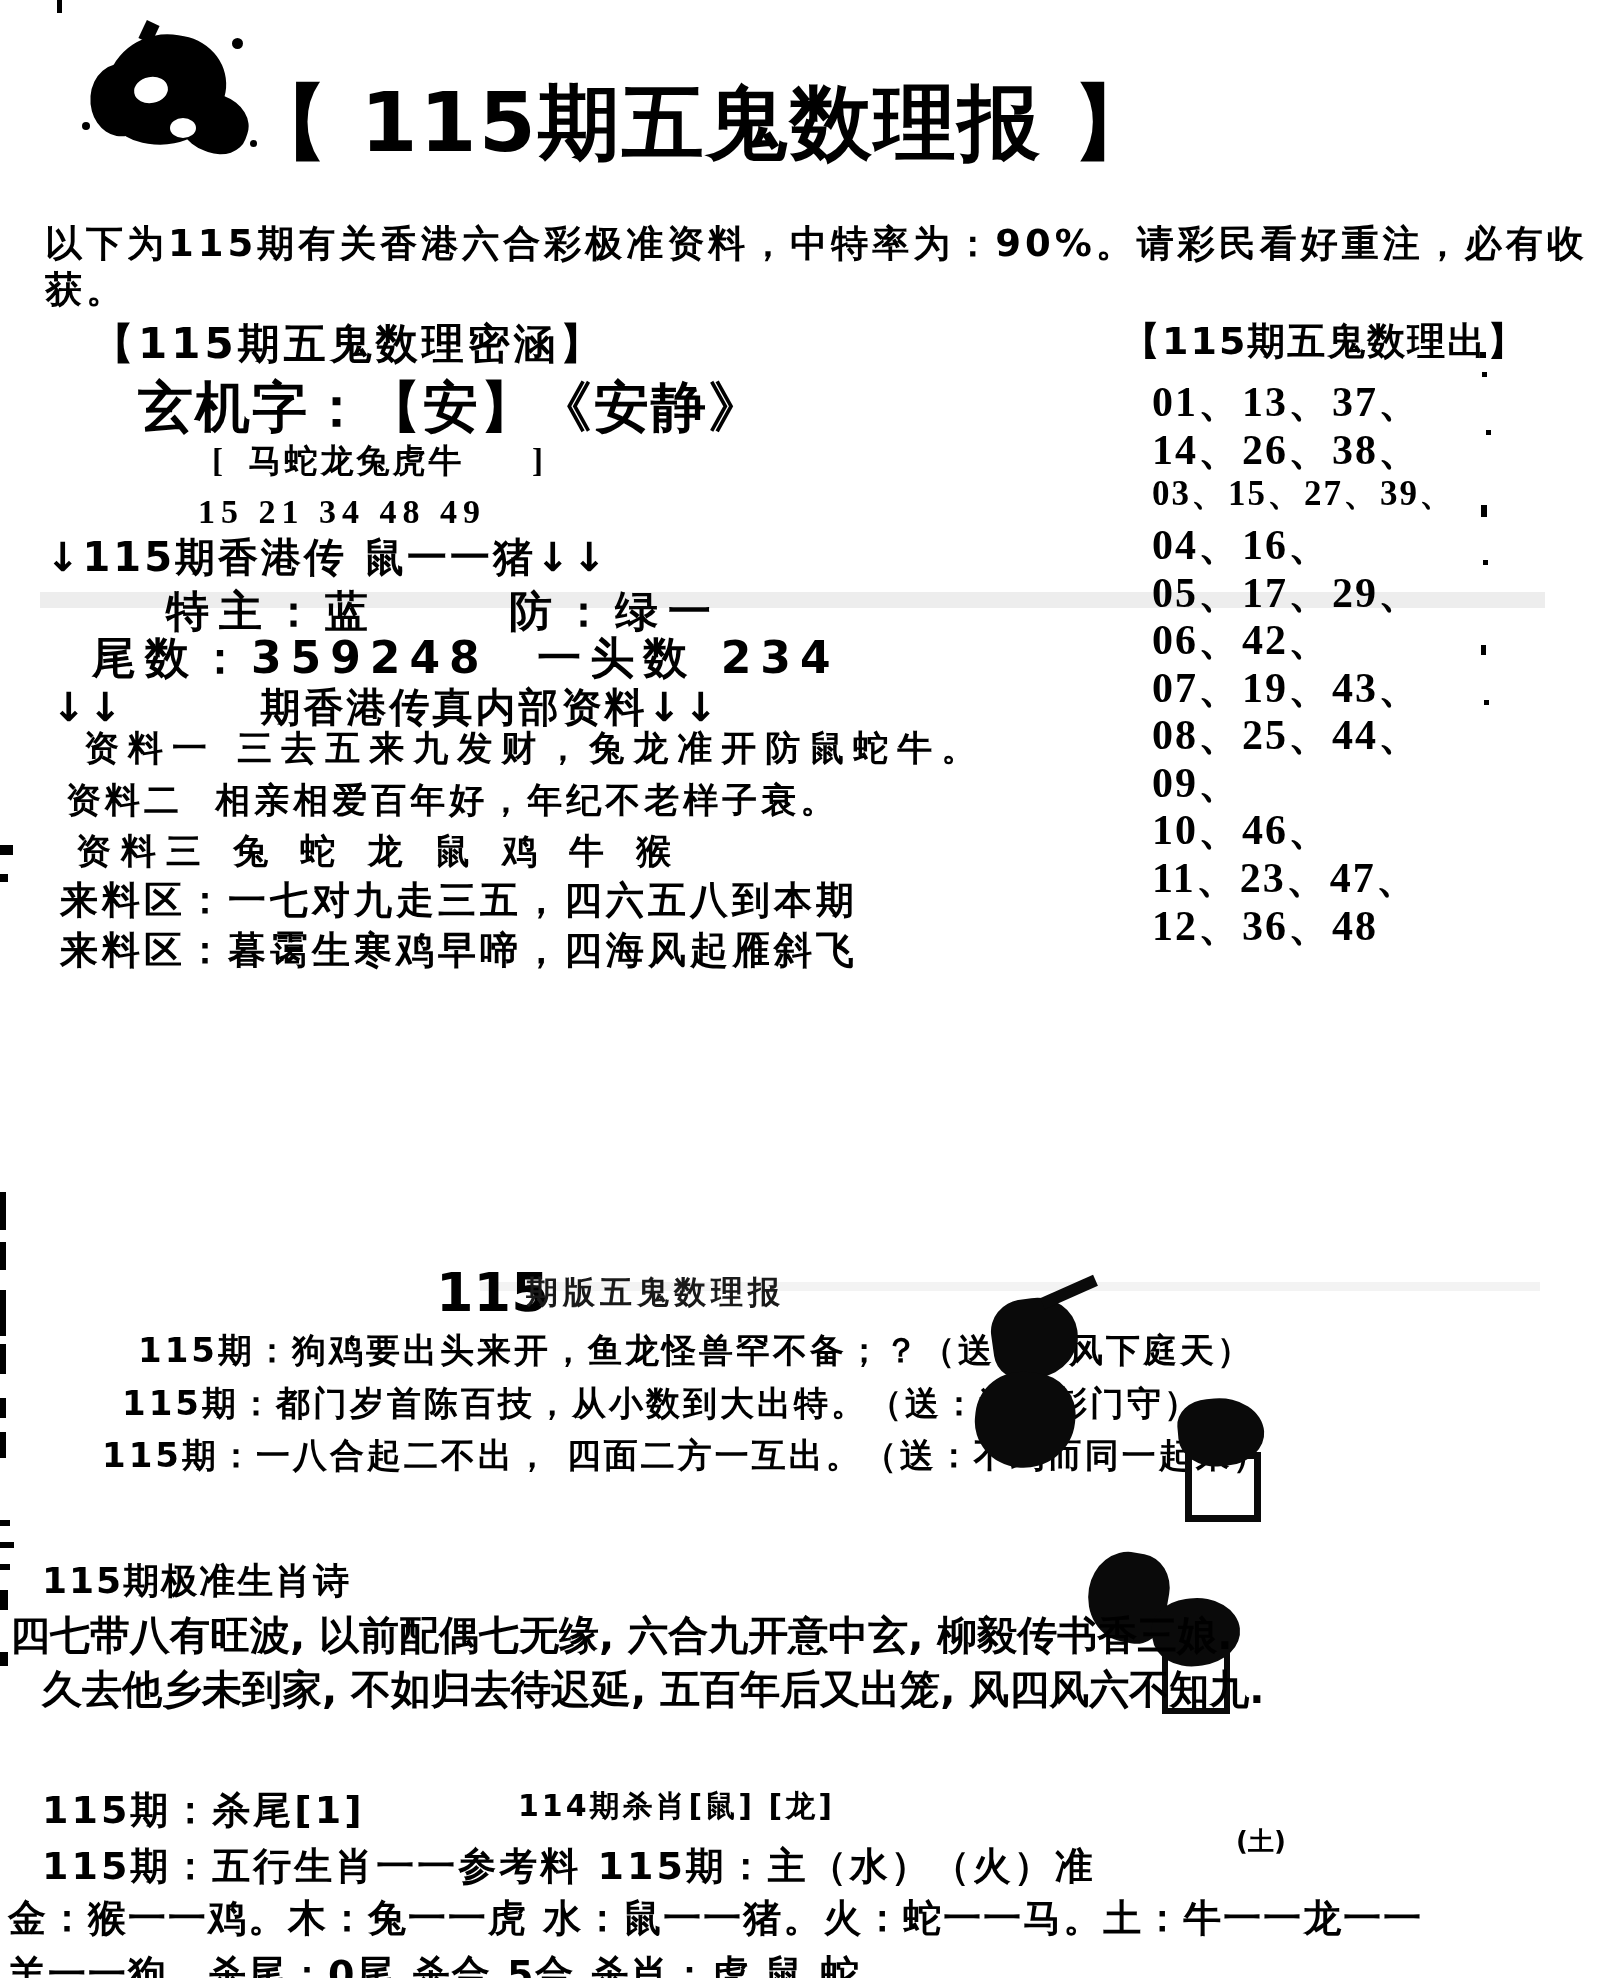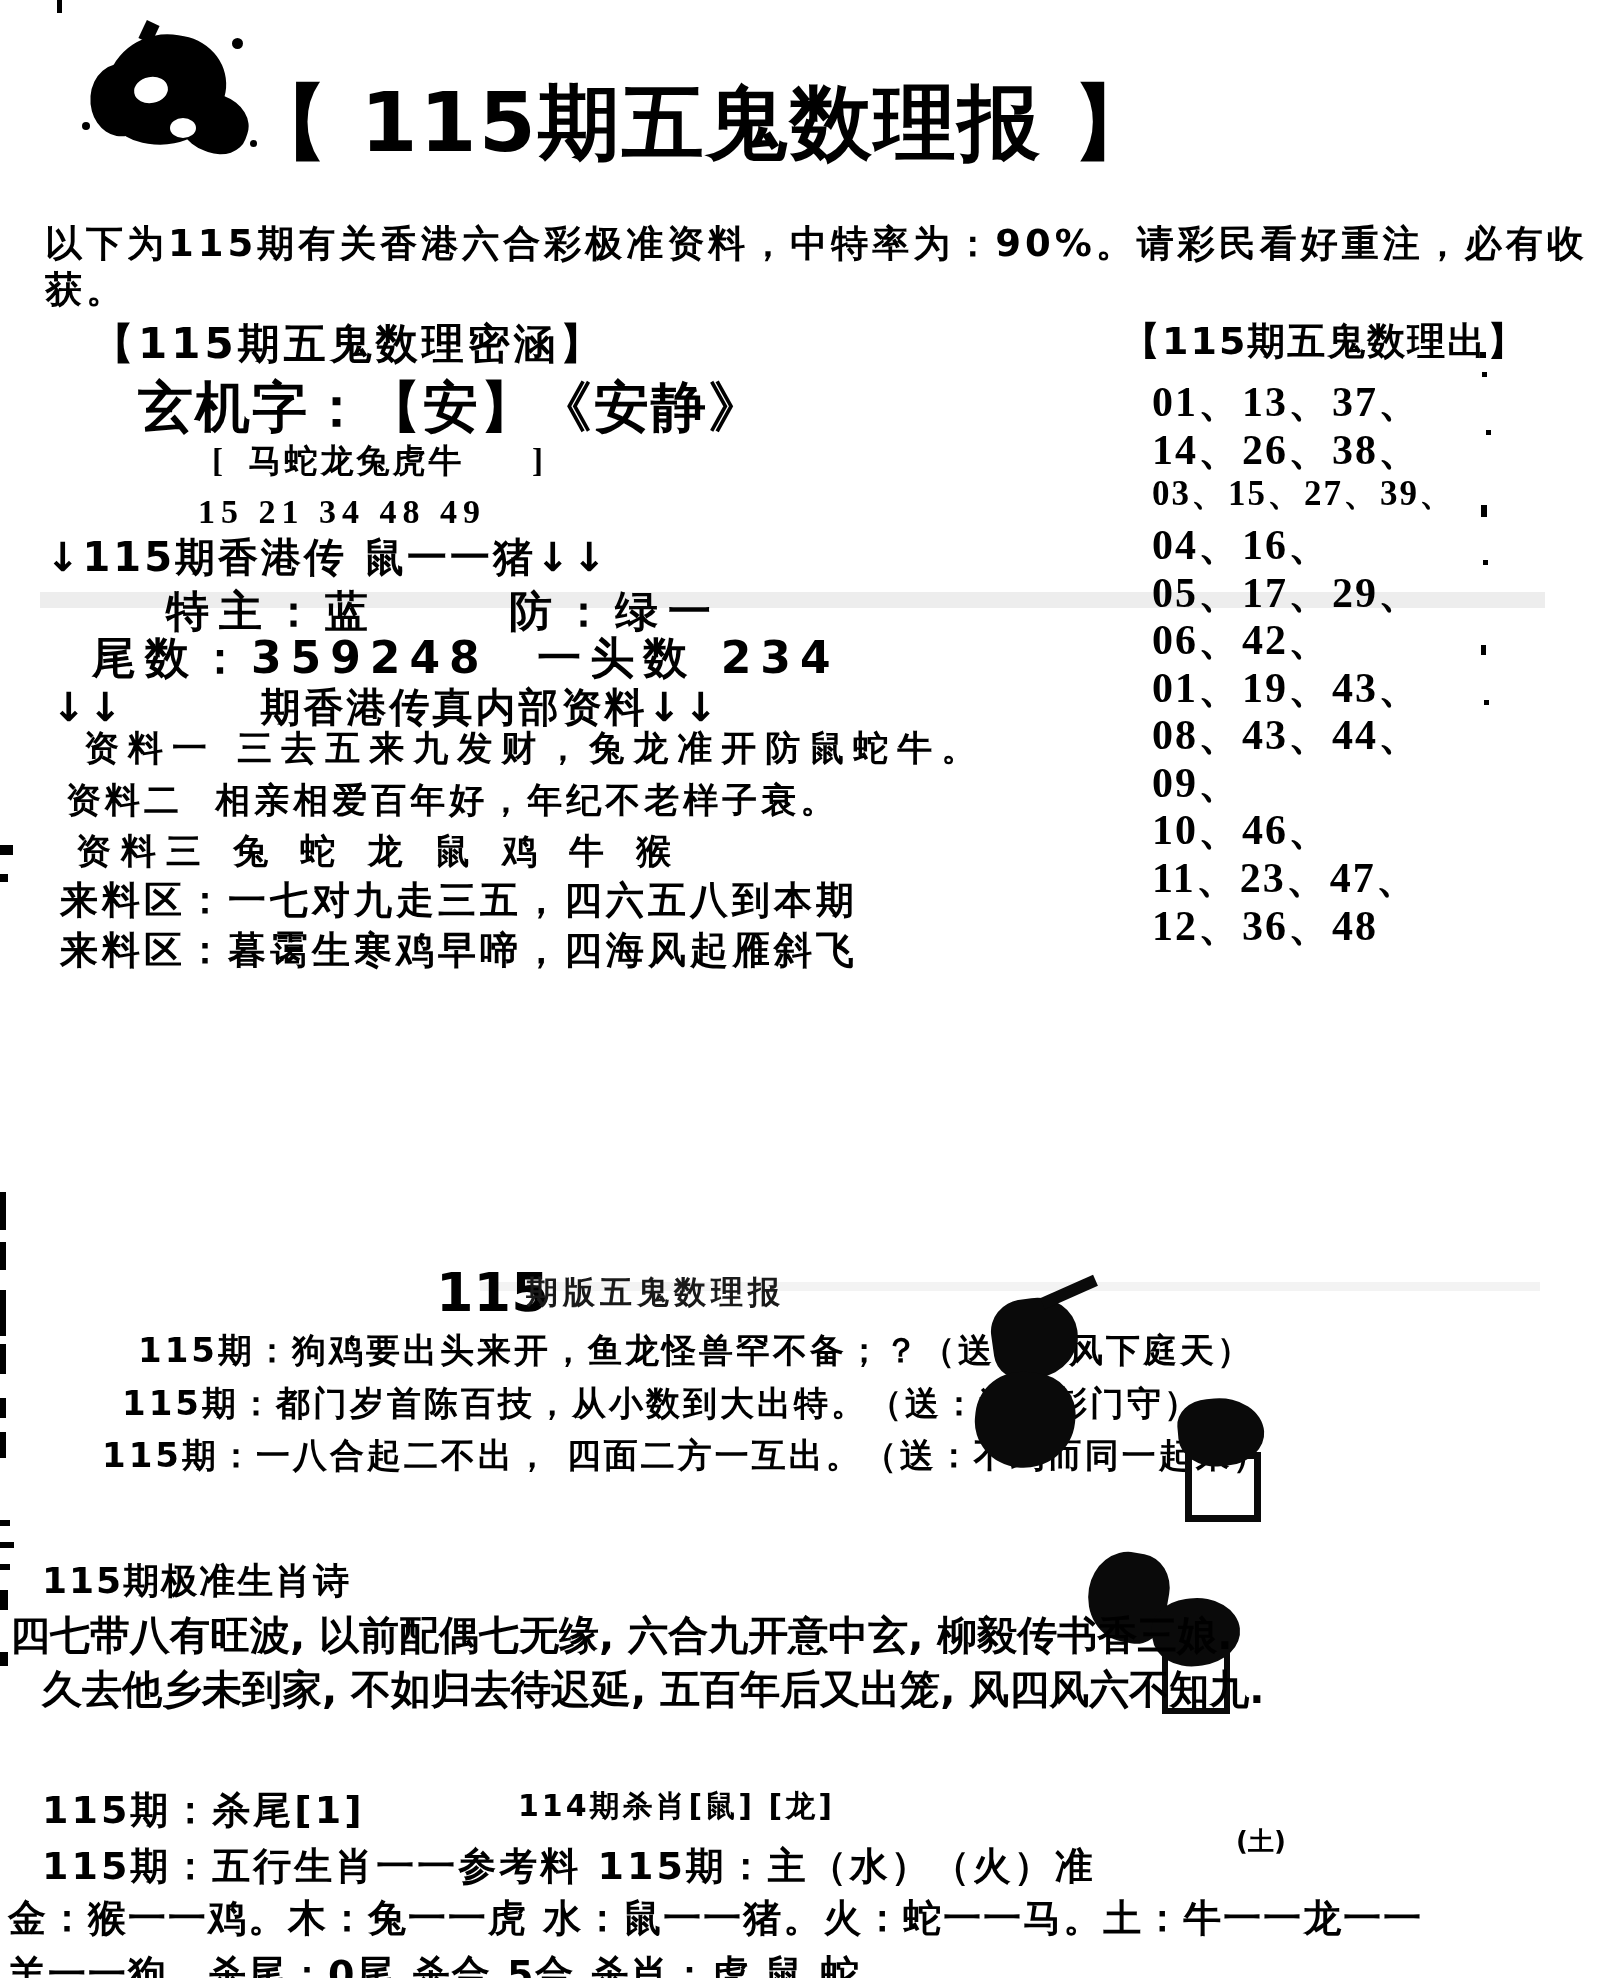--- a/index.html
+++ b/index.html
@@ -52,22 +52,22 @@
   <div class="t" style="left:60px;top:842px;font-size:38px;letter-spacing:4px;">来料区：一七对九走三五，四六五八到本期</div>
   <div class="t" style="left:60px;top:892px;font-size:38px;letter-spacing:4px;">来料区：暮霭生寒鸡早啼，四海风起雁斜飞</div>
 
   <div class="t" style="left:1122px;top:283px;font-size:38px;letter-spacing:2px;">【115期五鬼数理出】</div>
   <div class="t serif" style="left:1152px;top:342px;font-size:42px;letter-spacing:2px;">01、13、37、</div>
   <div class="t serif" style="left:1152px;top:390px;font-size:42px;letter-spacing:2px;">14、26、38、</div>
   <div class="t serif" style="left:1152px;top:437px;font-size:35px;letter-spacing:2px;">03、15、27、39、</div>
   <div class="t serif" style="left:1152px;top:485px;font-size:42px;letter-spacing:2px;">04、16、</div>
   <div class="t serif" style="left:1152px;top:533px;font-size:42px;letter-spacing:2px;">05、17、29、</div>
   <div class="t serif" style="left:1152px;top:580px;font-size:42px;letter-spacing:2px;">06、42、</div>
-  <div class="t serif" style="left:1152px;top:628px;font-size:42px;letter-spacing:2px;">01、19、43、</div>
-  <div class="t serif" style="left:1152px;top:675px;font-size:42px;letter-spacing:2px;">08、43、44、</div>
+  <div class="t serif" style="left:1152px;top:628px;font-size:42px;letter-spacing:2px;">07、19、43、</div>
+  <div class="t serif" style="left:1152px;top:675px;font-size:42px;letter-spacing:2px;">08、25、44、</div>
   <div class="t serif" style="left:1152px;top:723px;font-size:42px;letter-spacing:2px;">09、</div>
   <div class="t serif" style="left:1152px;top:770px;font-size:42px;letter-spacing:2px;">10、46、</div>
   <div class="t serif" style="left:1152px;top:818px;font-size:42px;letter-spacing:2px;">11、23、47、</div>
   <div class="t serif" style="left:1152px;top:866px;font-size:42px;letter-spacing:2px;">12、36、48</div>
 
   <div class="t" style="left:436px;top:1226px;font-size:54px;">115</div>
   <div class="t" style="left:526px;top:1238px;font-size:32px;letter-spacing:5px;color:#1a1a1a;">期版五鬼数理报</div>
   <div class="t" style="left:138px;top:1294px;font-size:34px;letter-spacing:3px;">115期：狗鸡要出头来开，鱼龙怪兽罕不备；？（送：凉风下庭天）</div>
   <div class="t" style="left:122px;top:1347px;font-size:34px;letter-spacing:3px;">115期：都门岁首陈百技，从小数到大出特。（送：遂除彭门守）。</div>
   <div class="t" style="left:102px;top:1399px;font-size:34px;letter-spacing:3px;">115期：一八合起二不出， 四面二方一互出。（送：不约而同一起来）</div>

